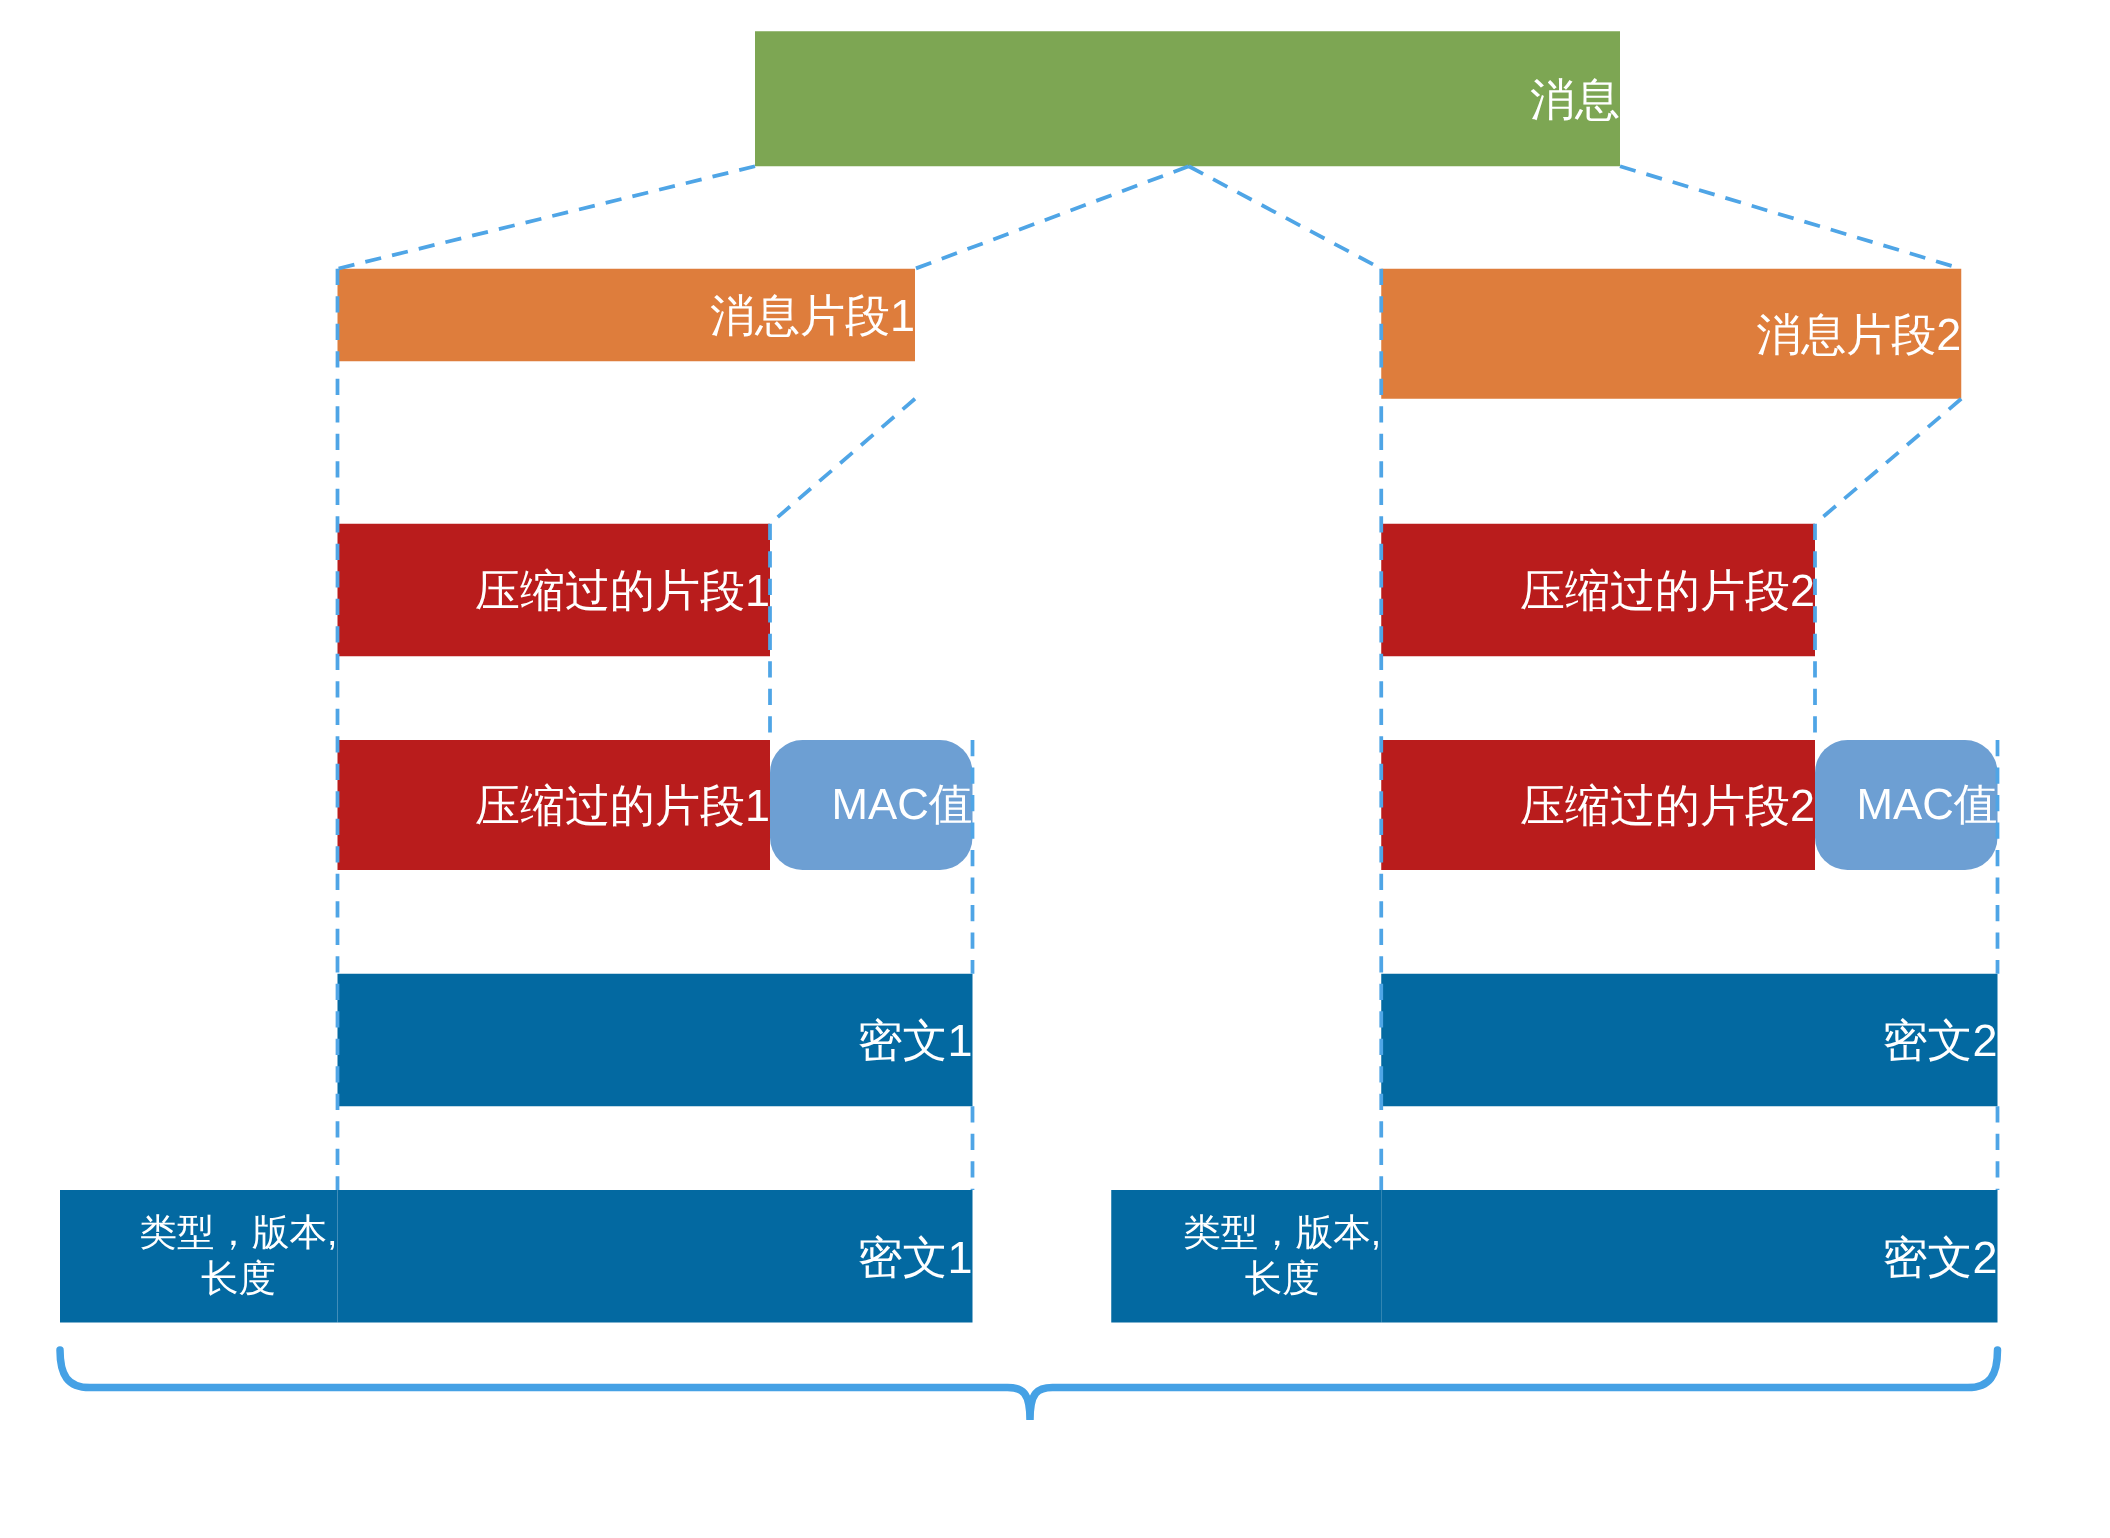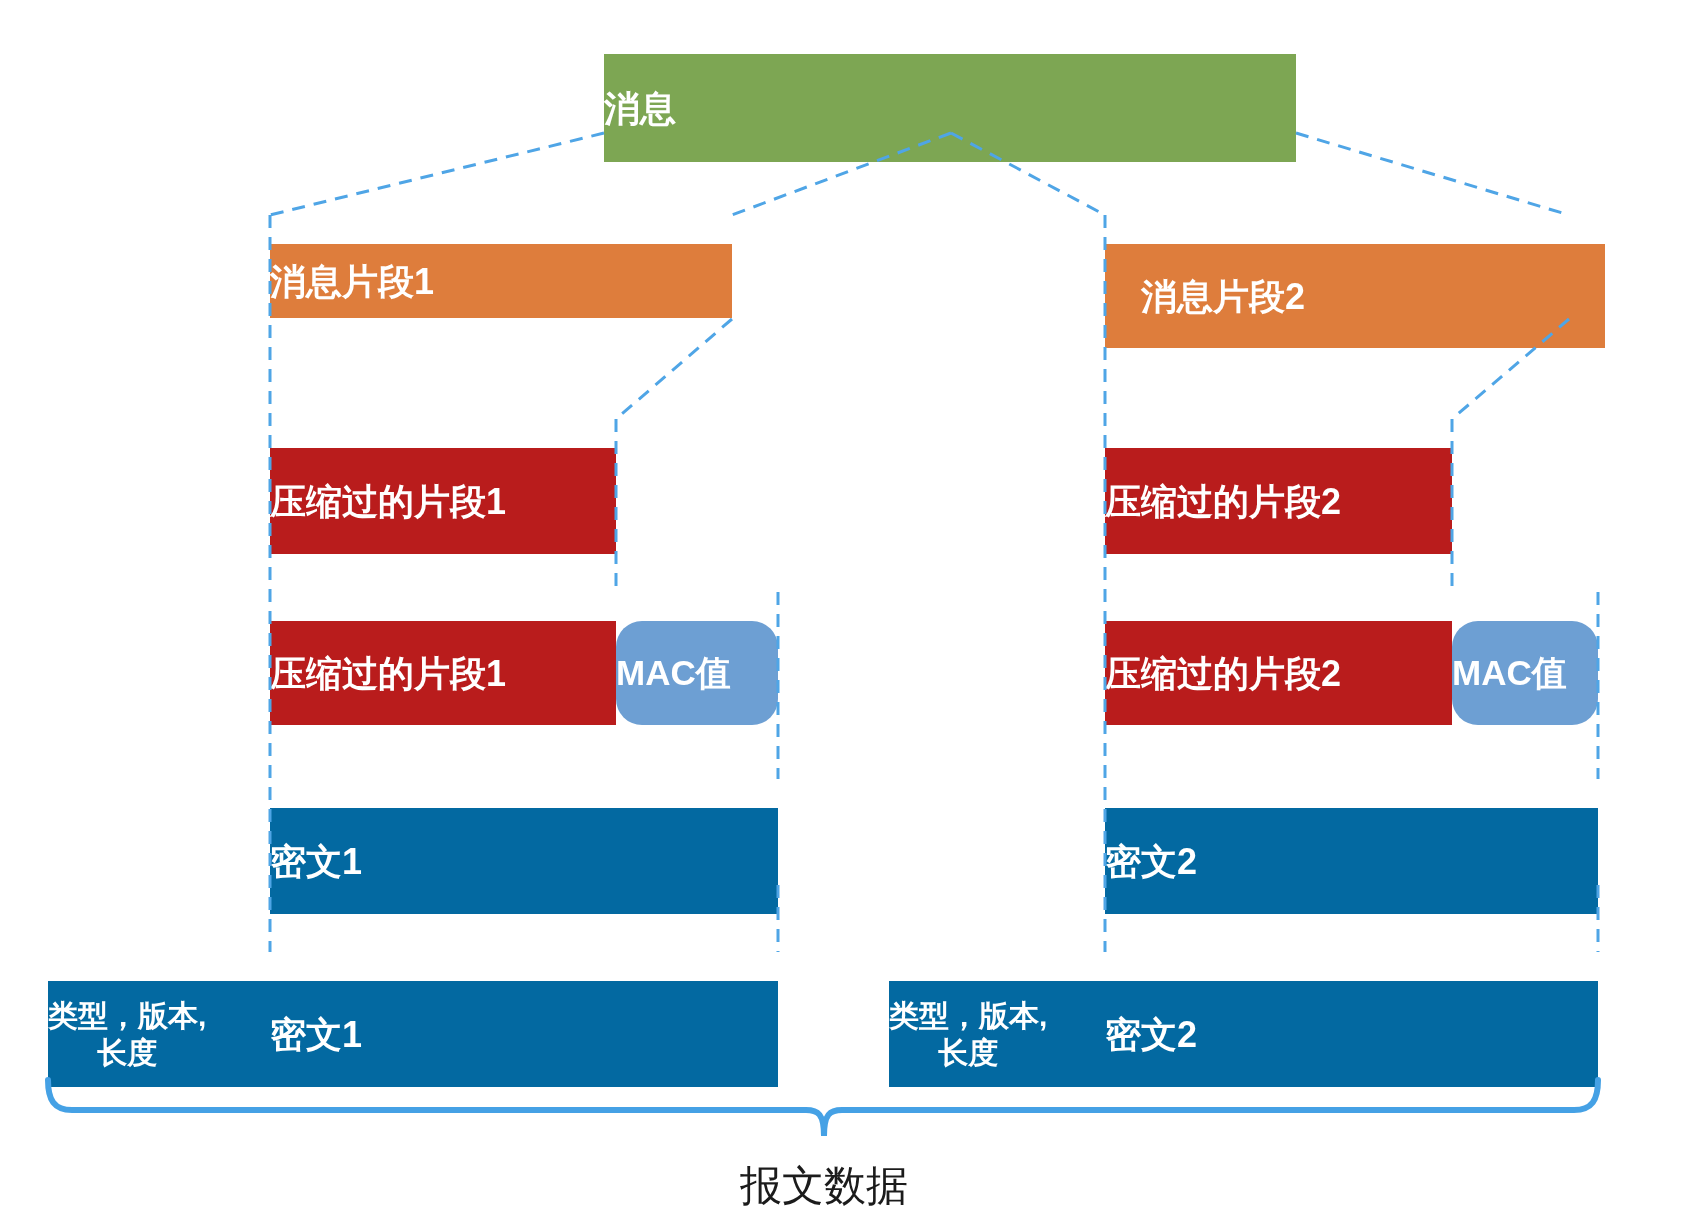--- a/index.html
+++ b/index.html
@@ -6,25 +6,24 @@
   #stage{
     position:relative;
     width:1688px;height:1230px;
     background:#ffffff;
     overflow:hidden;
     font-family:"Liberation Sans","DejaVu Sans",sans-serif;
   }
   svg.overlay{position:absolute;left:0;top:0;width:1688px;height:1230px;z-index:5;pointer-events:none;}
   .box{
     position:absolute;
-    display:flex;align-items:center;justify-content:flex-start;
-    color:#ffffff;font-size:36px;font-weight:700;
+    display:flex;align-items:center;justify-content:flex-end;
+    color:#ffffff;font-size:36px;font-weight:400;
     z-index:2;text-align:center;line-height:1.25;
     white-space:nowrap;
-    margin-top:29px;
   }
   .green {background:#7DA653;}
   .orange{background:#DE7D3C;}
   .yellow{background:#b91c1c;}
   .blue  {background:#6D9FD3;font-size:35px;border-radius:26px;}
   .tan   {background:#0369a1;}
   .dark  {background:#0369a1;font-size:30px;white-space:normal;}
   .dark .inner{display:block;}
   .footer-label{
     position:absolute;z-index:2;
@@ -67,21 +66,21 @@
              C 1592 1110 1598 1100 1598 1080" fill="none" stroke="#45A1E5" stroke-width="6" stroke-linecap="round"></path>
   </svg>
 
   <div class="box green" style="left:604px;top:25px;width:692px;height:108px;">
     <span>消息</span>
   </div>
 
   <div class="box orange" style="left:270px;top:215px;width:462px;height:74px;">
     <span>消息片段1</span>
   </div>
-  <div class="box orange" style="left:1105px;top:215px;width:464px;height:104px;padding-left:36px;">
+  <div class="box orange" style="left:1105px;top:215px;width:464px;height:104px;">
     <span>消息片段2</span>
   </div>
 
   <div class="box yellow" style="left:270px;top:419px;width:346px;height:106px;">
     <span>压缩过的片段1</span>
   </div>
   <div class="box yellow" style="left:1105px;top:419px;width:347px;height:106px;">
     <span>压缩过的片段2</span>
   </div>
 
@@ -111,15 +110,14 @@
   <div class="box tan" style="left:270px;top:952px;width:508px;height:106px;">
     <span>密文1</span>
   </div>
   <div class="box dark" style="left:889px;top:952px;width:216px;height:106px;">
     <span class="inner"><span>类型，版本,</span><br><span>长度</span></span>
   </div>
   <div class="box tan" style="left:1105px;top:952px;width:493px;height:106px;">
     <span>密文2</span>
   </div>
 
-  <div class="footer-label" style="left:624px;top:1158px;width:400px;">报文数据</div>
 
 </div>
 
 </body></html>

